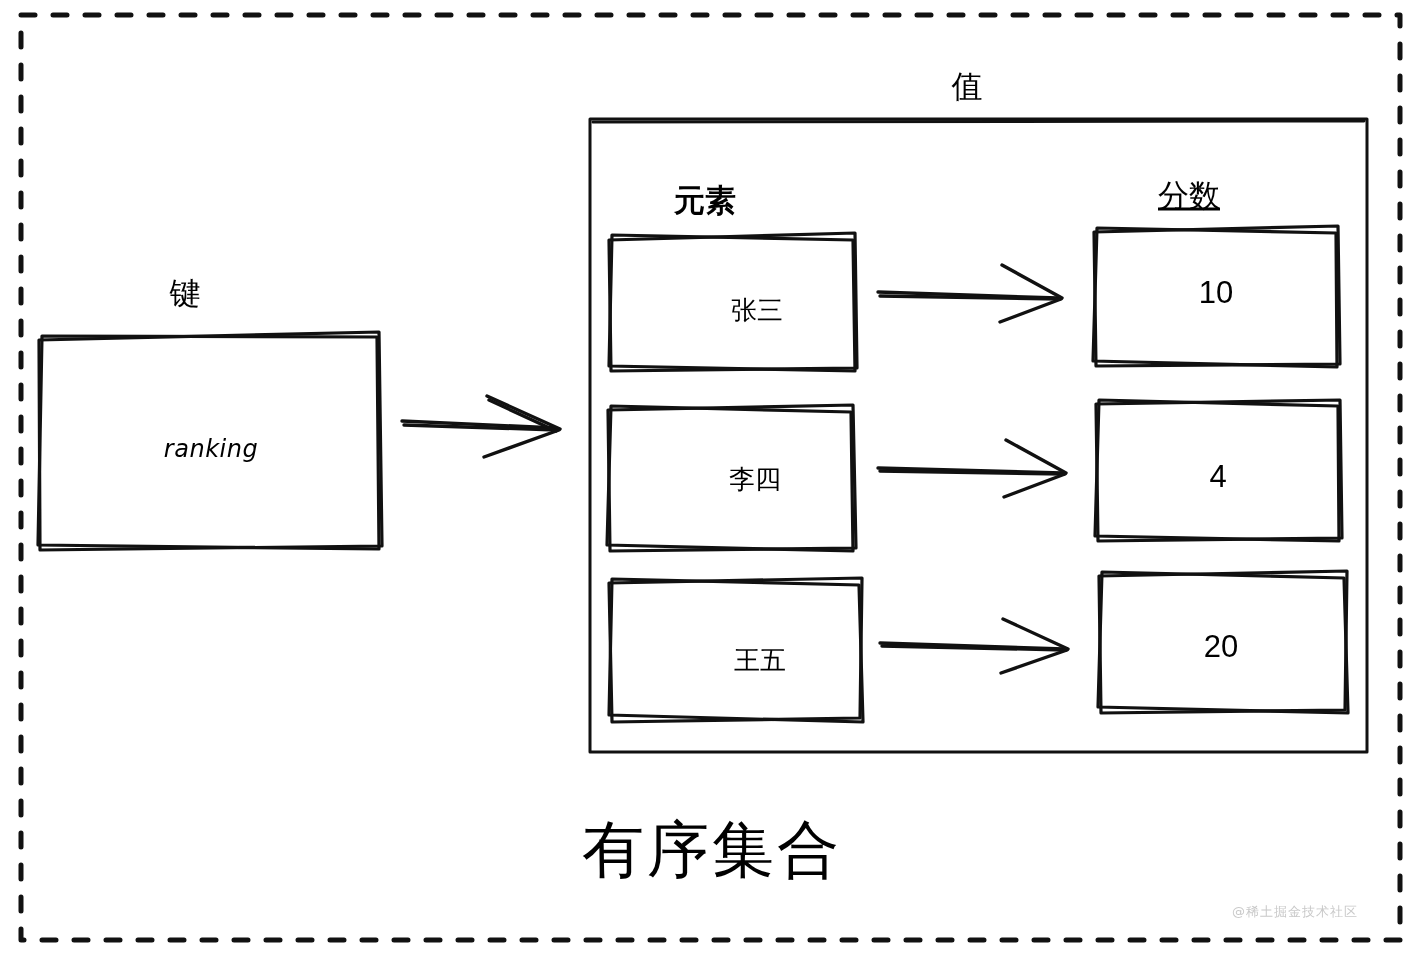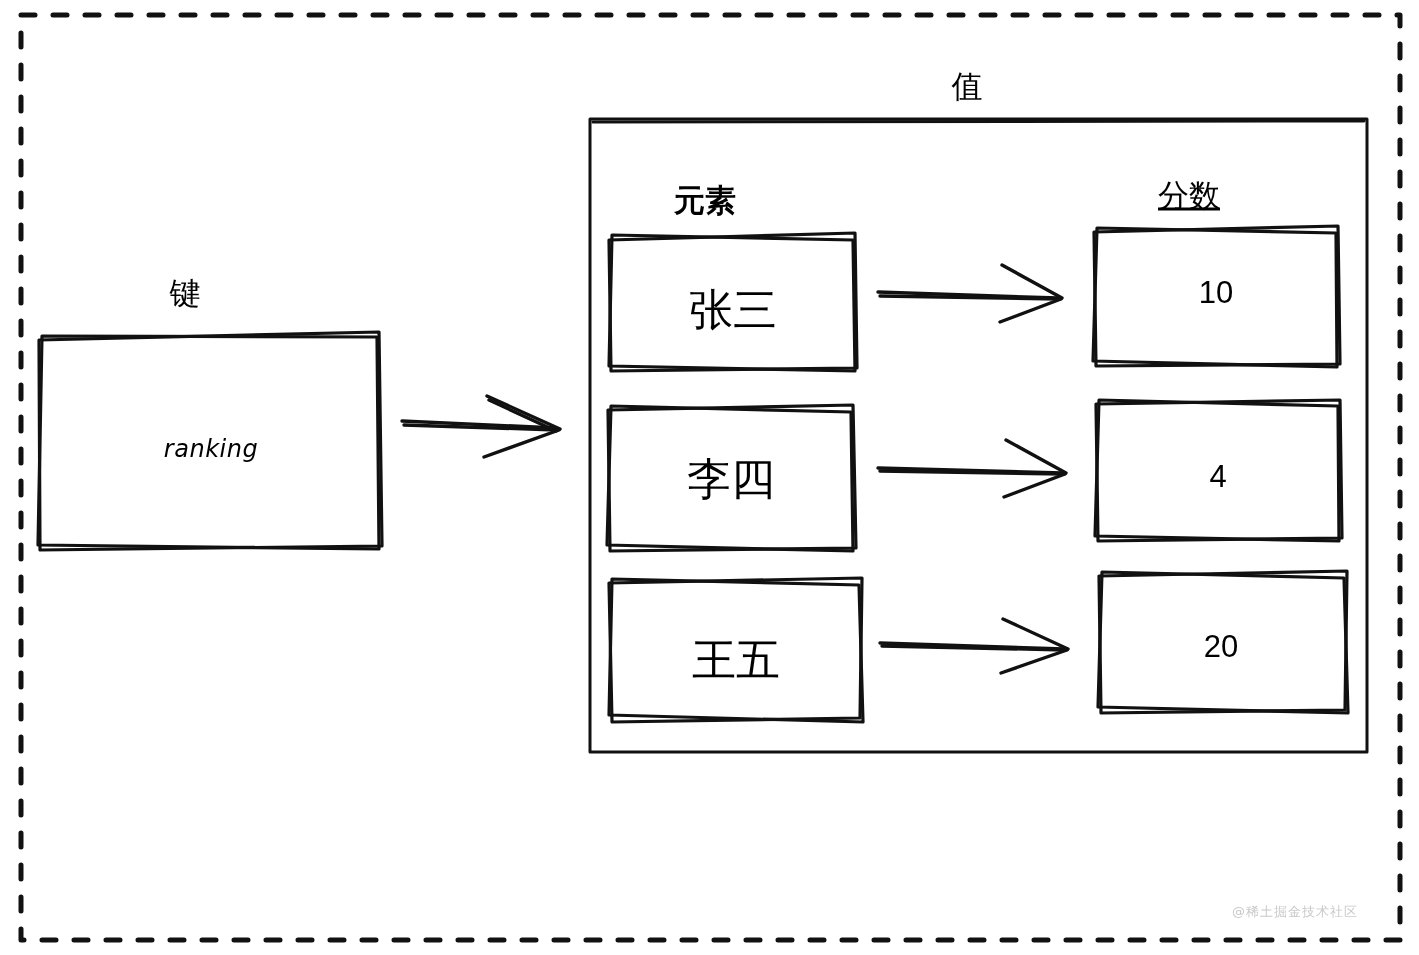--- a/index.html
+++ b/index.html
@@ -31,22 +31,23 @@
     white-space: nowrap;
     line-height: 1;
   }
   .cjk-label {
     font-family: "DejaVu Sans", "Liberation Sans", sans-serif;
     font-size: 31px;
     font-weight: 400;
   }
   .cjk-box-text {
     font-family: "DejaVu Sans", "Liberation Sans", sans-serif;
-    font-size: 44px;
+    font-size: 26px;
     font-weight: 400;
+    margin-left: 24px;
   }
   .num-box-text {
     font-family: "Liberation Sans", "DejaVu Sans", sans-serif;
     font-size: 31px;
     font-weight: 400;
   }
   .hand-text {
     font-family: "DejaVu Sans", "Liberation Sans", sans-serif;
     font-size: 24px;
     font-style: italic;
@@ -161,16 +162,17 @@
 
   <div class="lbl cjk-box-text centered" style="left:733px; top:310px;">张三</div>
   <div class="lbl num-box-text centered" style="left:1216px; top:292px;">10</div>
 
   <div class="lbl cjk-box-text centered" style="left:731px; top:479px;">李四</div>
   <div class="lbl num-box-text centered" style="left:1218px; top:476px;">4</div>
 
   <div class="lbl cjk-box-text centered" style="left:736px; top:660px;">王五</div>
   <div class="lbl num-box-text centered" style="left:1221px; top:646px;text-align:center;">20</div>
 
+  <div class="lbl title-text centered" style="left:712px; top:850px;">有序集合</div>
 
   <div class="lbl watermark-text" style="left:1232px; top:905px;">@稀土掘金技术社区</div>
 
 </div>
 
 </body></html>

